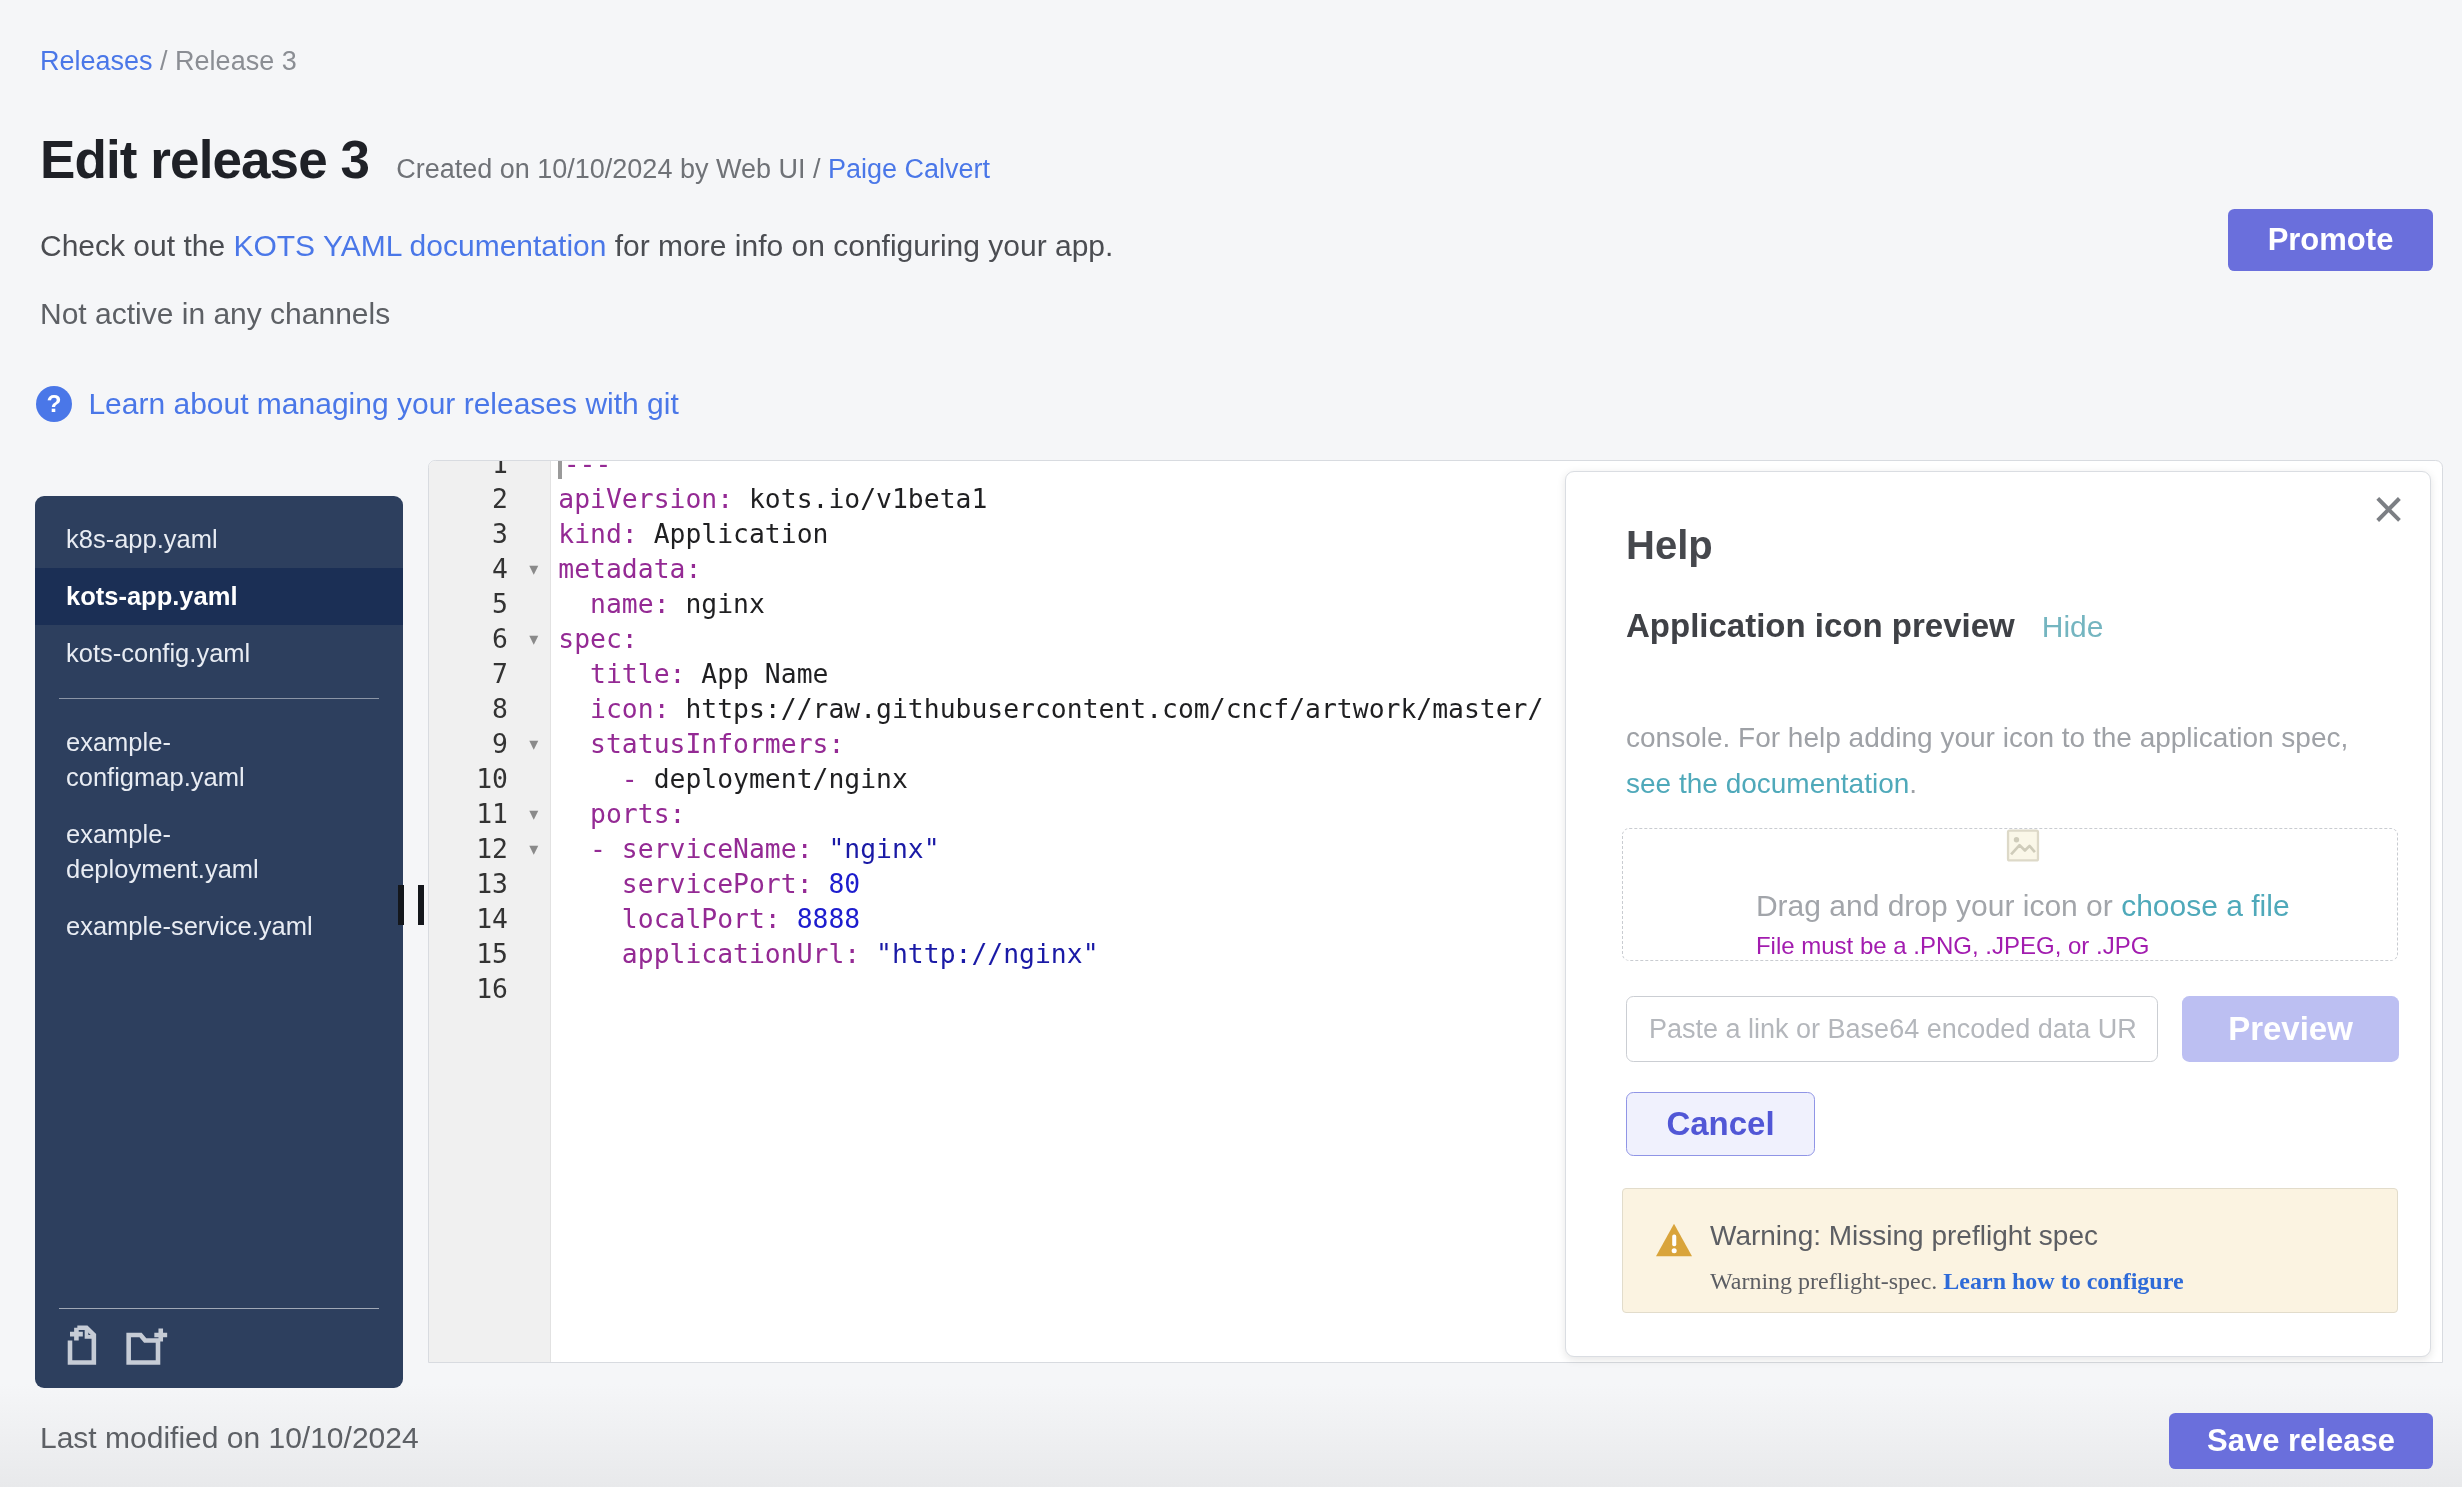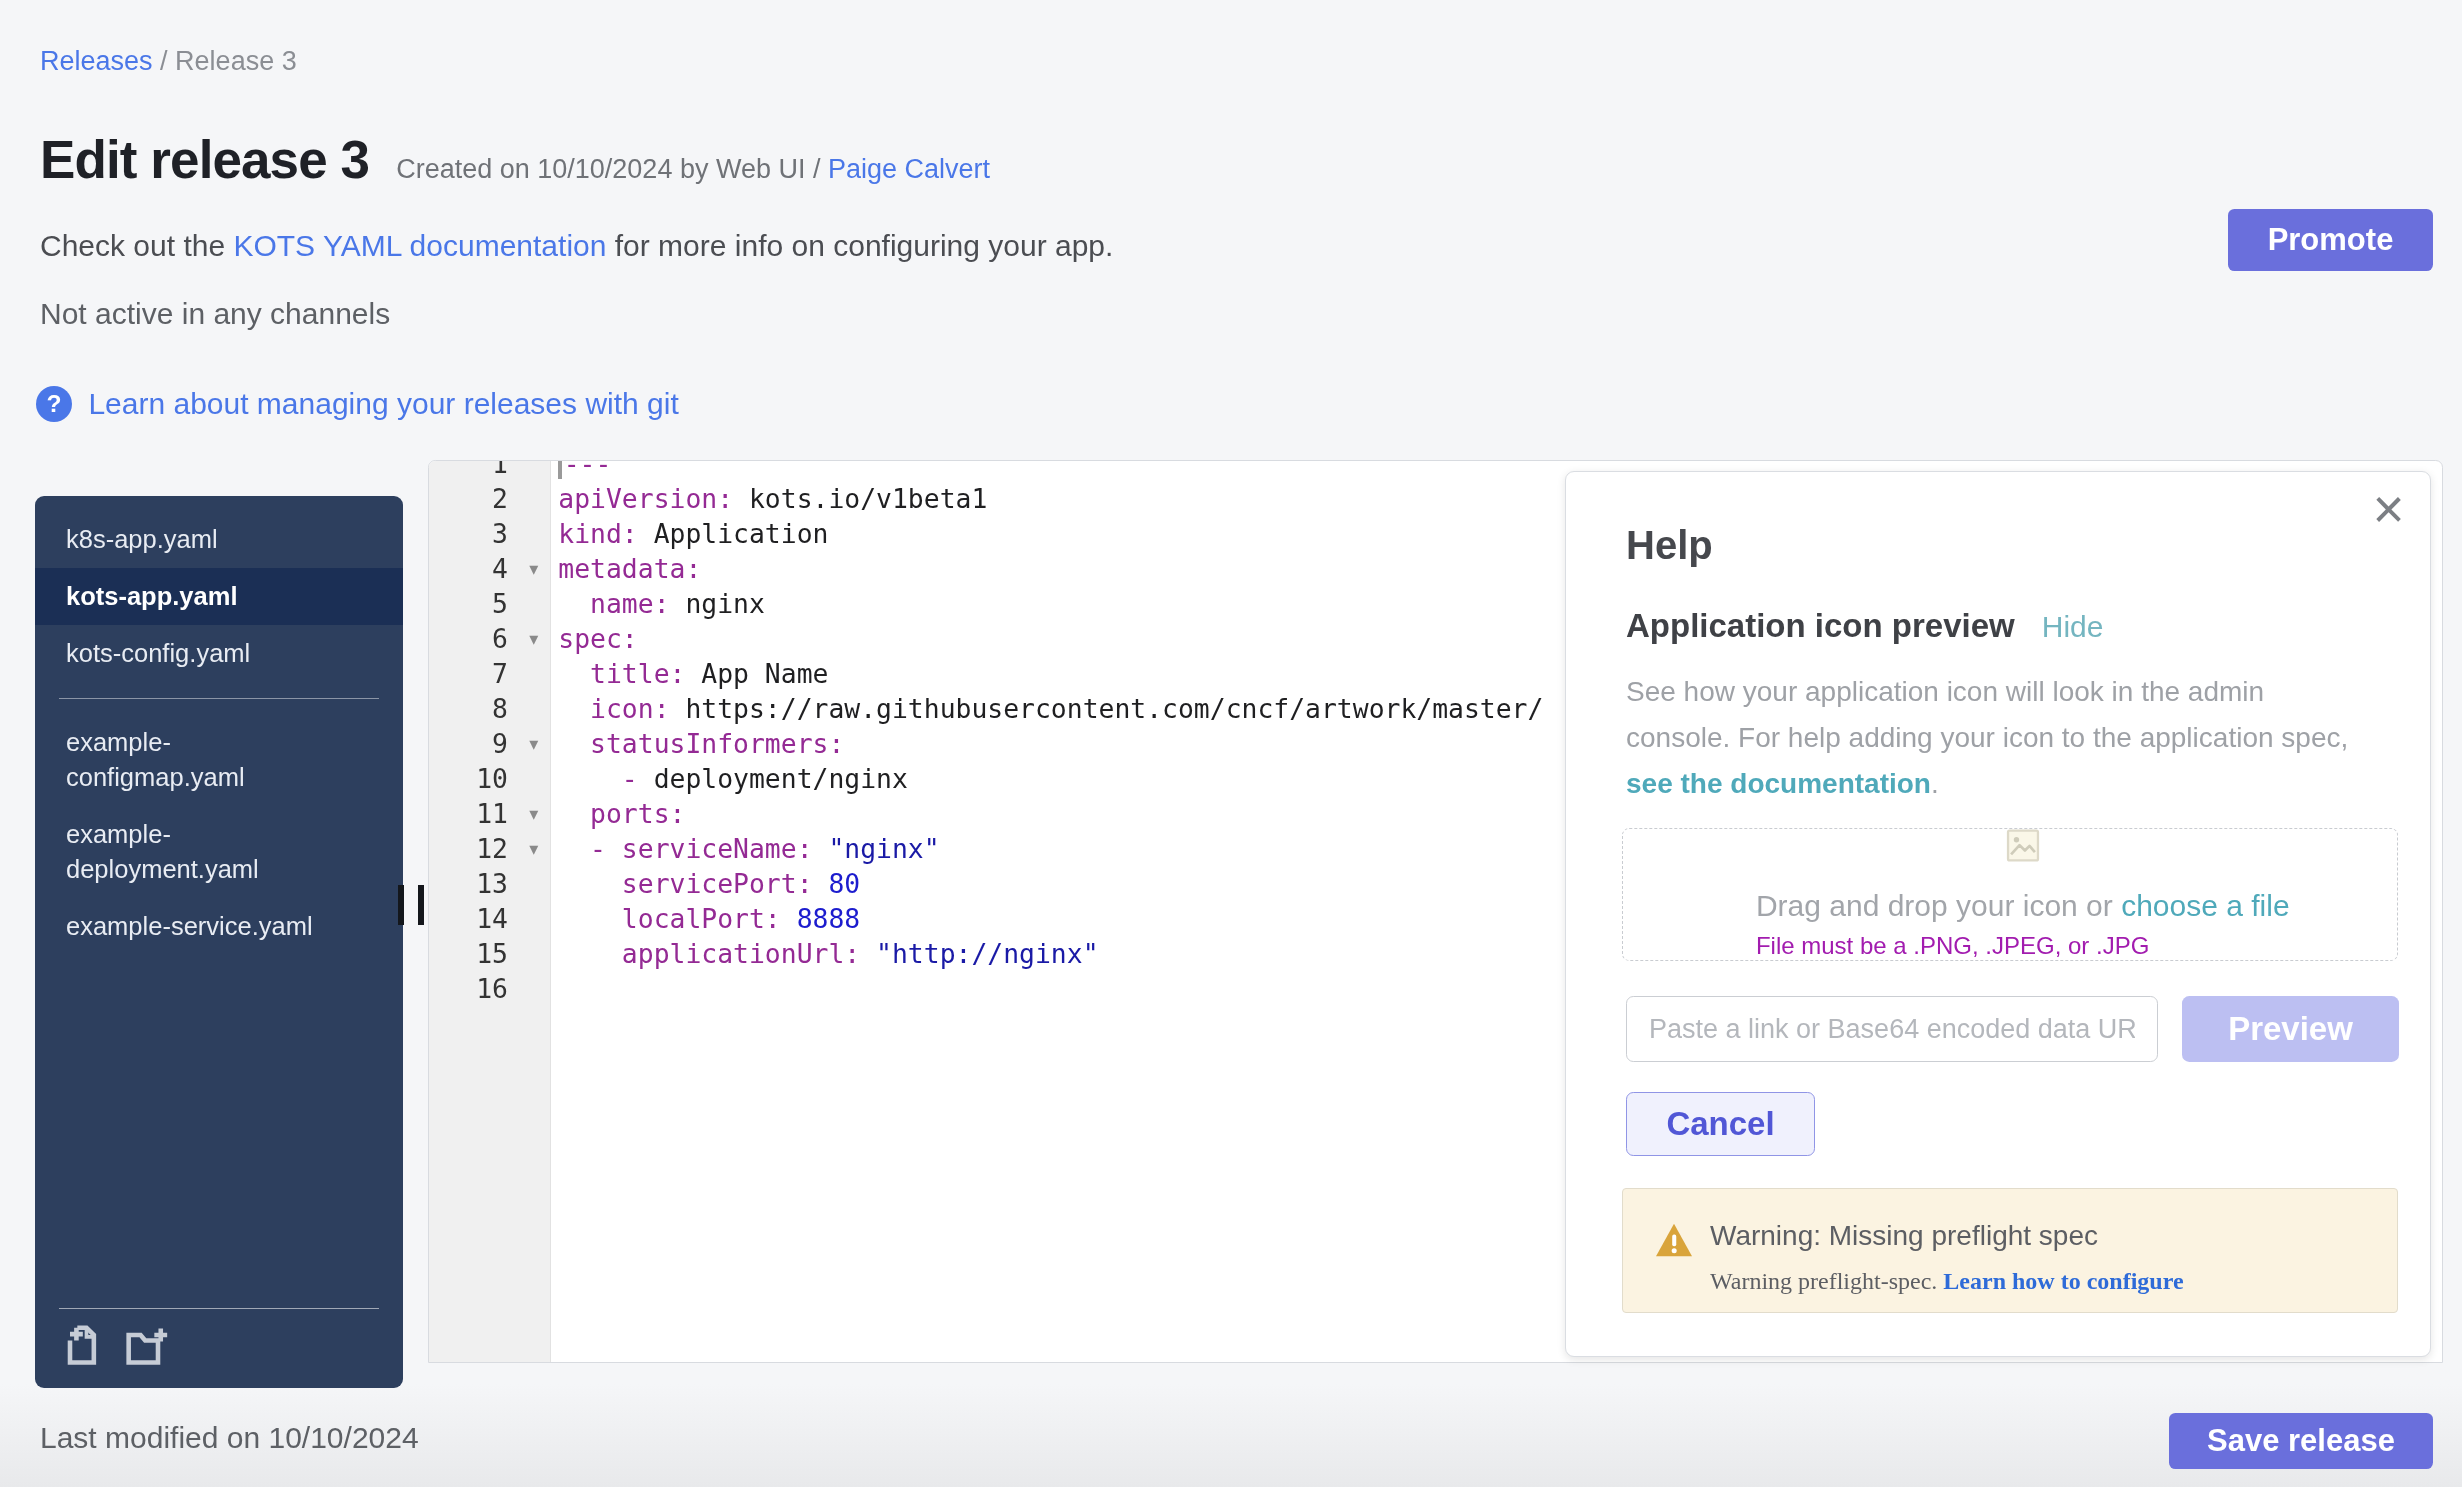--- a/index.html
+++ b/index.html
@@ -108,21 +108,21 @@
   .help-close {
     position: absolute; top: 3.6px; right: 25.5px; font-size: 55px; font-weight: 300;
     color: #7c7f84; cursor: pointer; line-height: 1.2; background: none; border: none;
     font-family: "Liberation Sans", sans-serif;
   }
   .help-title { position: absolute; top: 51px; left: 60px; font-size: 40px; font-weight: 600; color: #46484d; }
   .help-section-row { position: absolute; top: 135px; left: 60px; display: flex; align-items: baseline; gap: 27px; }
   .help-section-title { font-size: 33px; font-weight: bold; color: #3f4146; }
   .hide-link { font-size: 30px; color: #74b5c0; text-decoration: none; cursor: pointer; }
   .help-body { position: absolute; top: 197px; left: 60px; font-size: 28px; color: #9ea1a6; line-height: 46px; }
-  .help-body a { color: #4fa9ba; text-decoration: none; font-weight: bold; }
+  .help-body a { color: #4fa9ba; text-decoration: none; }
 
   .dropzone {
     position: absolute; top: 356px; left: 56px; width: 776px; height: 133px;
     border: 1.8px dashed #c9ccd1; border-radius: 7.3px;
     display: flex; align-items: center; gap: 27px; padding-left: 25.5px; cursor: pointer; flex-direction: column;
   }
   .dz-text-1 { font-size: 30px; color: #a2a5aa; }
   .dz-text-1 a { color: #4fa9ba; text-decoration: none; }
   .dz-text-2 { font-size: 24px; color: #a21caf; margin-top: 9px; }
 
@@ -305,21 +305,21 @@
 <div class="abs help-card">
   <button class="help-close">×</button>
   <div class="help-title">Help</div>
 
   <div class="help-section-row">
     <span class="help-section-title">Application icon preview</span>
     <a class="hide-link">Hide</a>
   </div>
 
   <div class="help-body">
-    <span>See how your application icon will look in the admin</span><br>
+    <br>
     <span>console. For help adding your icon to the application spec,</span><br>
     <a>see the documentation</a><span>.</span>
   </div>
 
   <div class="dropzone">
     <svg width="78" height="78" viewBox="0 0 86 86">
       <rect x="4" y="4" width="78" height="78" rx="4" fill="#faf7e8" stroke="#ddd9c8" stroke-width="6"></rect>
       <circle cx="26" cy="28" r="7" fill="#cfccba"></circle>
       <path d="M12 66 L34 42 L48 56 L60 44 L74 60" fill="none" stroke="#cfccba" stroke-width="7" stroke-linejoin="round"></path>
     </svg>

